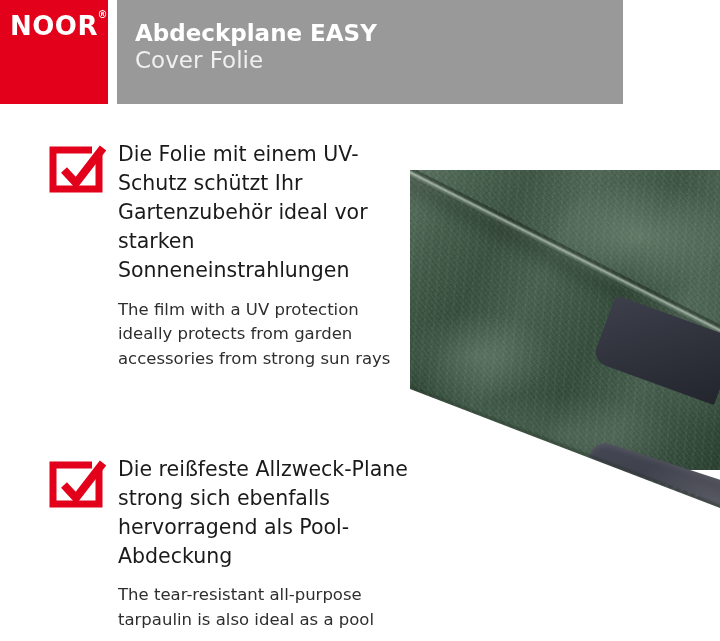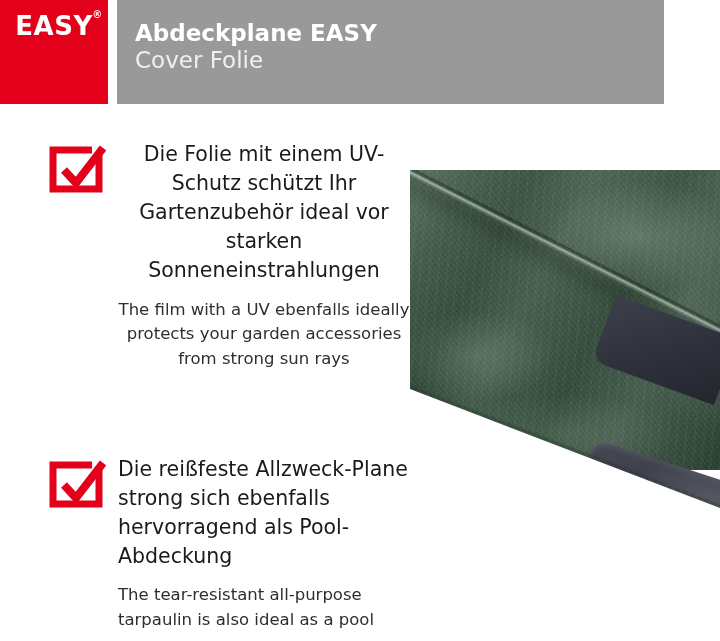--- a/index.html
+++ b/index.html
@@ -49,21 +49,21 @@
     top: -3px;
     right: -10px;
     font-size: 10px;
     font-weight: bold;
     line-height: 1;
   }
   #title-banner {
     position: absolute;
     left: 117px;
     top: 0;
-    width: 547px;
+    width: 506px;
     height: 104px;
     background: #999999;
     padding-left: 18px;
     box-sizing: border-box;
   }
   #title-de {
     margin-top: 21px;
     color: #ffffff;
     font-size: 23px;
     font-weight: bold;
@@ -270,21 +270,21 @@
       repeating-linear-gradient(90deg, rgba(255,255,255,0.11) 0px, rgba(255,255,255,0.11) 3px, rgba(0,0,0,0) 3px, rgba(0,0,0,0) 8px);
     opacity: 0.65;
   }
 
   
   .feature {
     position: absolute;
     left: 0;
     width: 410px;
   }
-  #feature-0 { top: 140px; text-align: center; }
+  #feature-0 { top: 140px; }
   #feature-1 { top: 455px; }
 
   .check-icon {
     position: absolute;
     left: 48px;
     top: 2px;
     width: 58px;
     height: 56px;
   }
   .feature-text {
@@ -305,21 +305,21 @@
     font-weight: normal;
   }
 </style>
 </head>
 <body>
 
 <div id="header">
 
   <div id="brand-box">
     <div id="brand-wordmark">
-      <span>EASY</span>
+      <span>NOOR</span>
       <span id="brand-trademark">®</span>
     </div>
   </div>
 
   <div id="title-banner">
     <div id="title-de">Abdeckplane EASY</div>
     <div id="title-en">Cover Folie</div>
   </div>
 
 </div>
@@ -354,21 +354,21 @@
 
 <div class="feature" id="feature-0">
   <span class="check-icon">
     <svg width="58" height="56" viewBox="0 0 58 56" xmlns="http://www.w3.org/2000/svg">
       <path d="M51 10 V47 H5 V8 H44" fill="none" stroke="#e2001a" stroke-width="7"></path>
       <path d="M16 28 L28 41 L55 6" fill="none" stroke="#e2001a" stroke-width="8" stroke-linecap="butt" stroke-linejoin="miter"></path>
     </svg>
   </span>
   <div class="feature-text">
     <div class="feature-title">Die Folie mit einem UV-Schutz schützt Ihr Gartenzubehör ideal vor starken Sonneneinstrahlungen</div>
-    <div class="feature-sub">The film with a UV ebenfalls ideally protects your garden accessories from strong sun rays</div>
+    <div class="feature-sub">The film with a UV protection ideally protects from garden accessories from strong sun rays</div>
   </div>
 </div>
 
 <div class="feature" id="feature-1">
   <span class="check-icon">
     <svg width="58" height="56" viewBox="0 0 58 56" xmlns="http://www.w3.org/2000/svg">
       <path d="M51 10 V47 H5 V8 H44" fill="none" stroke="#e2001a" stroke-width="7"></path>
       <path d="M16 28 L28 41 L55 6" fill="none" stroke="#e2001a" stroke-width="8" stroke-linecap="butt" stroke-linejoin="miter"></path>
     </svg>
   </span>

